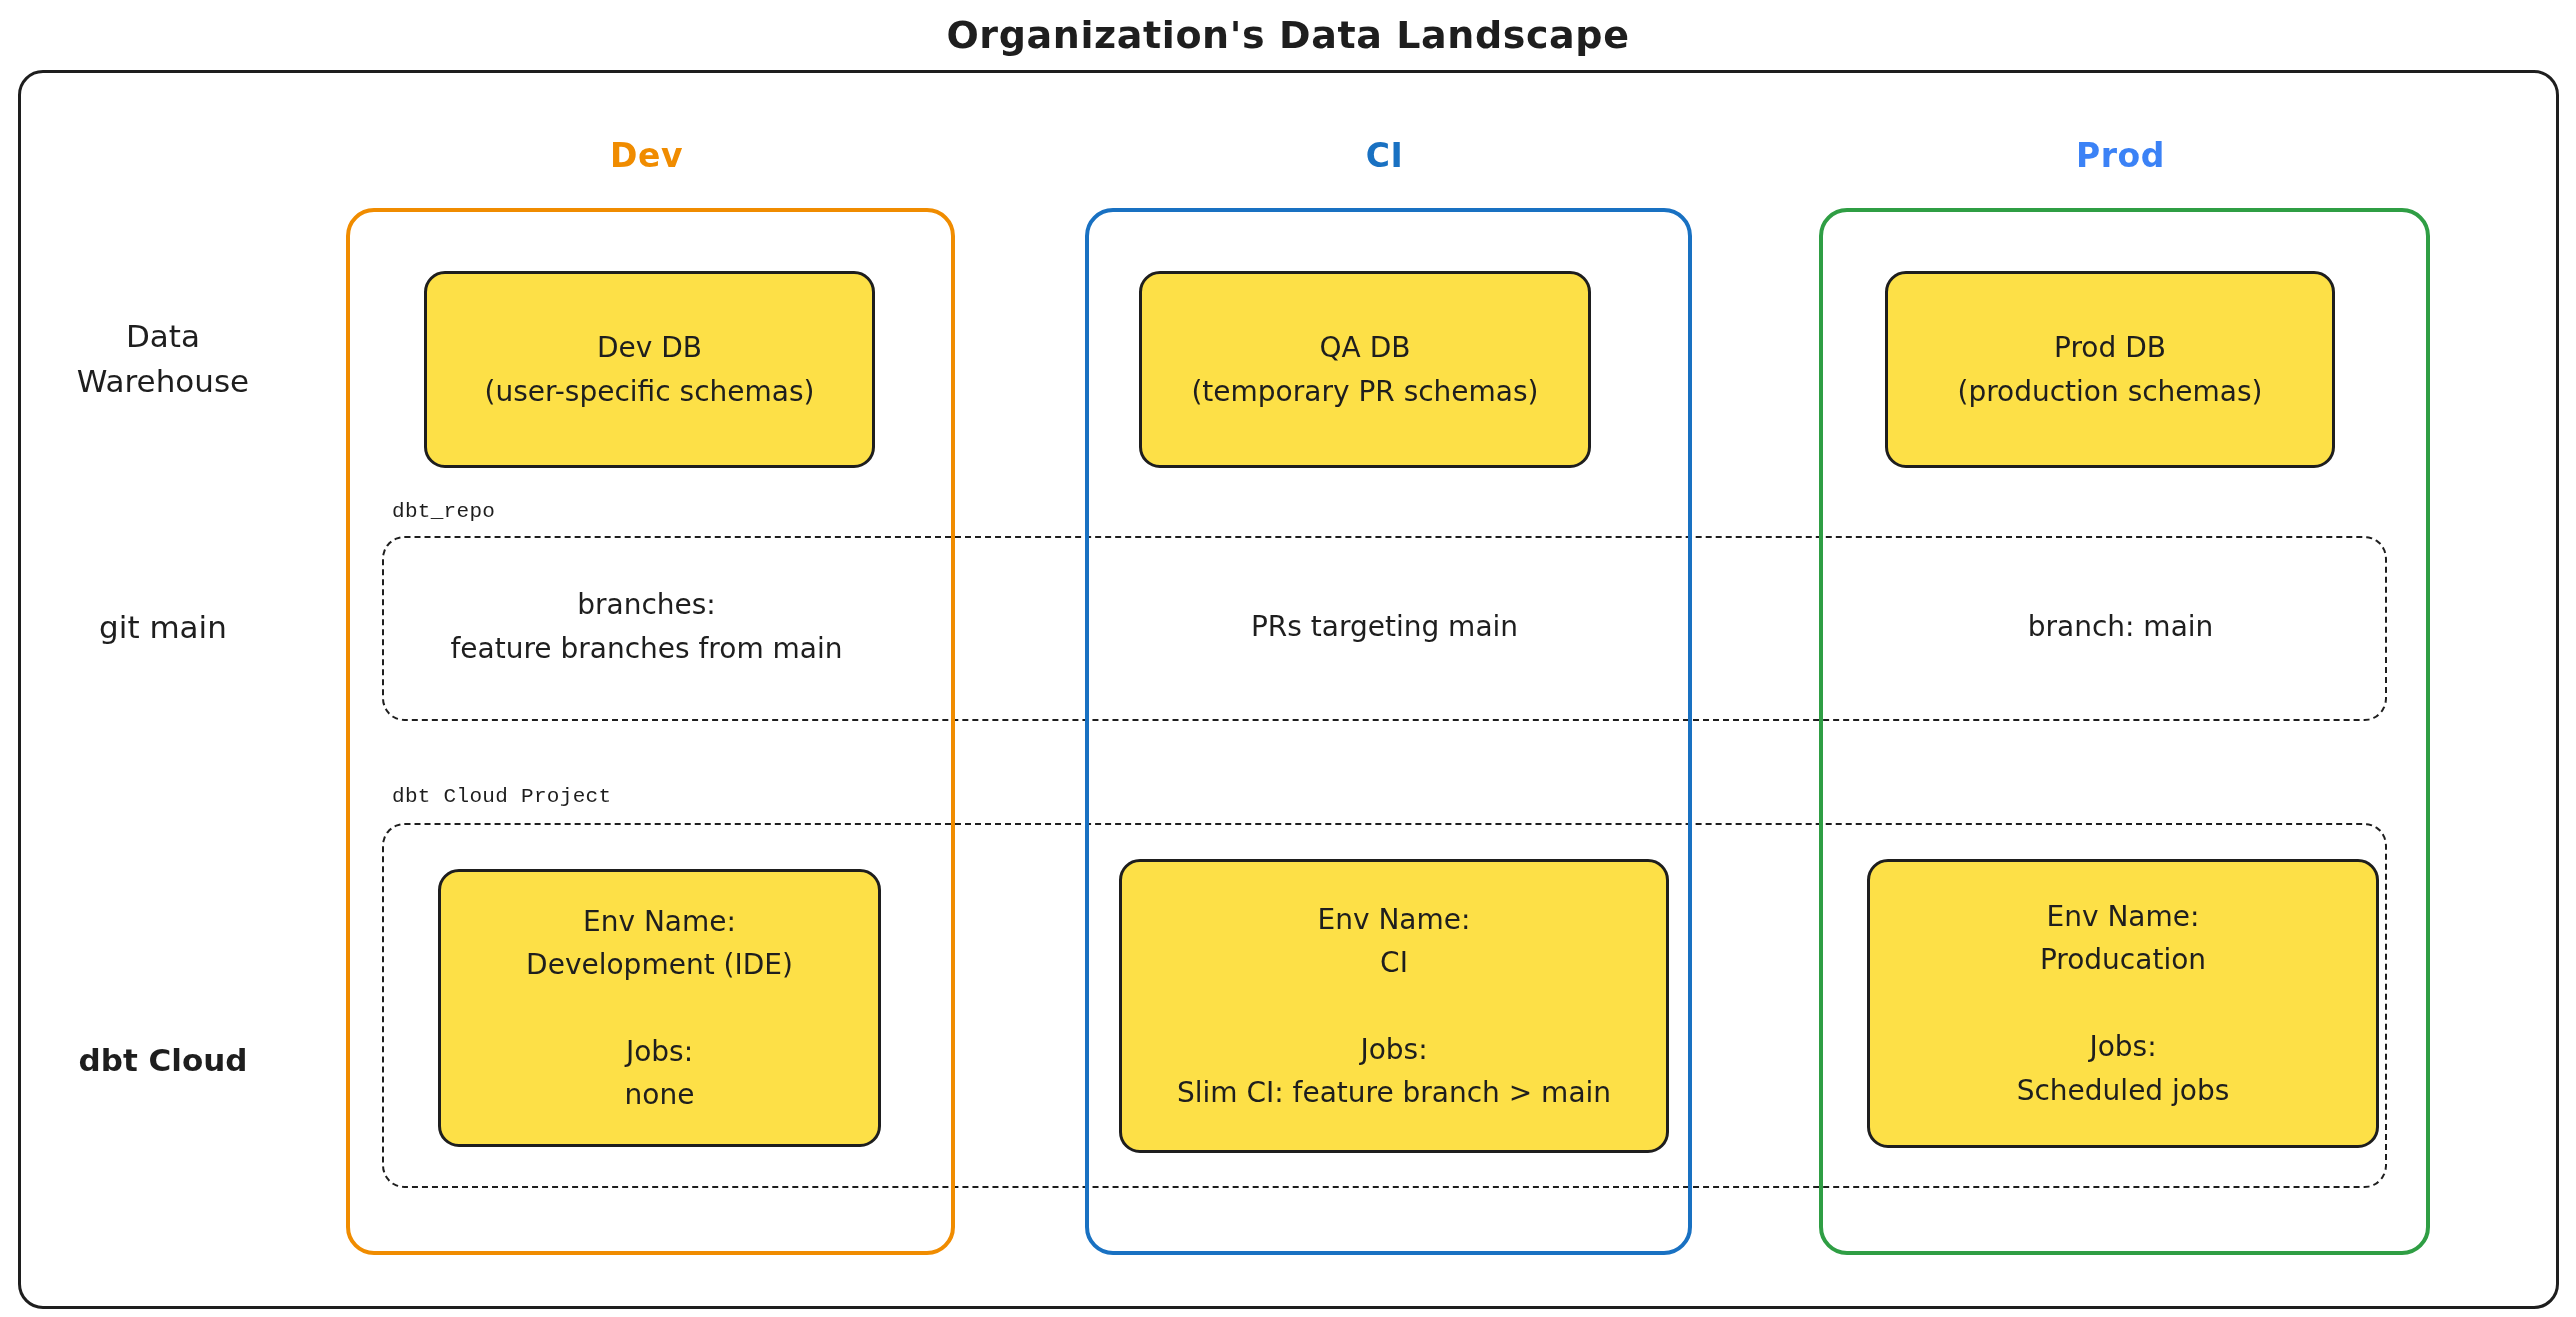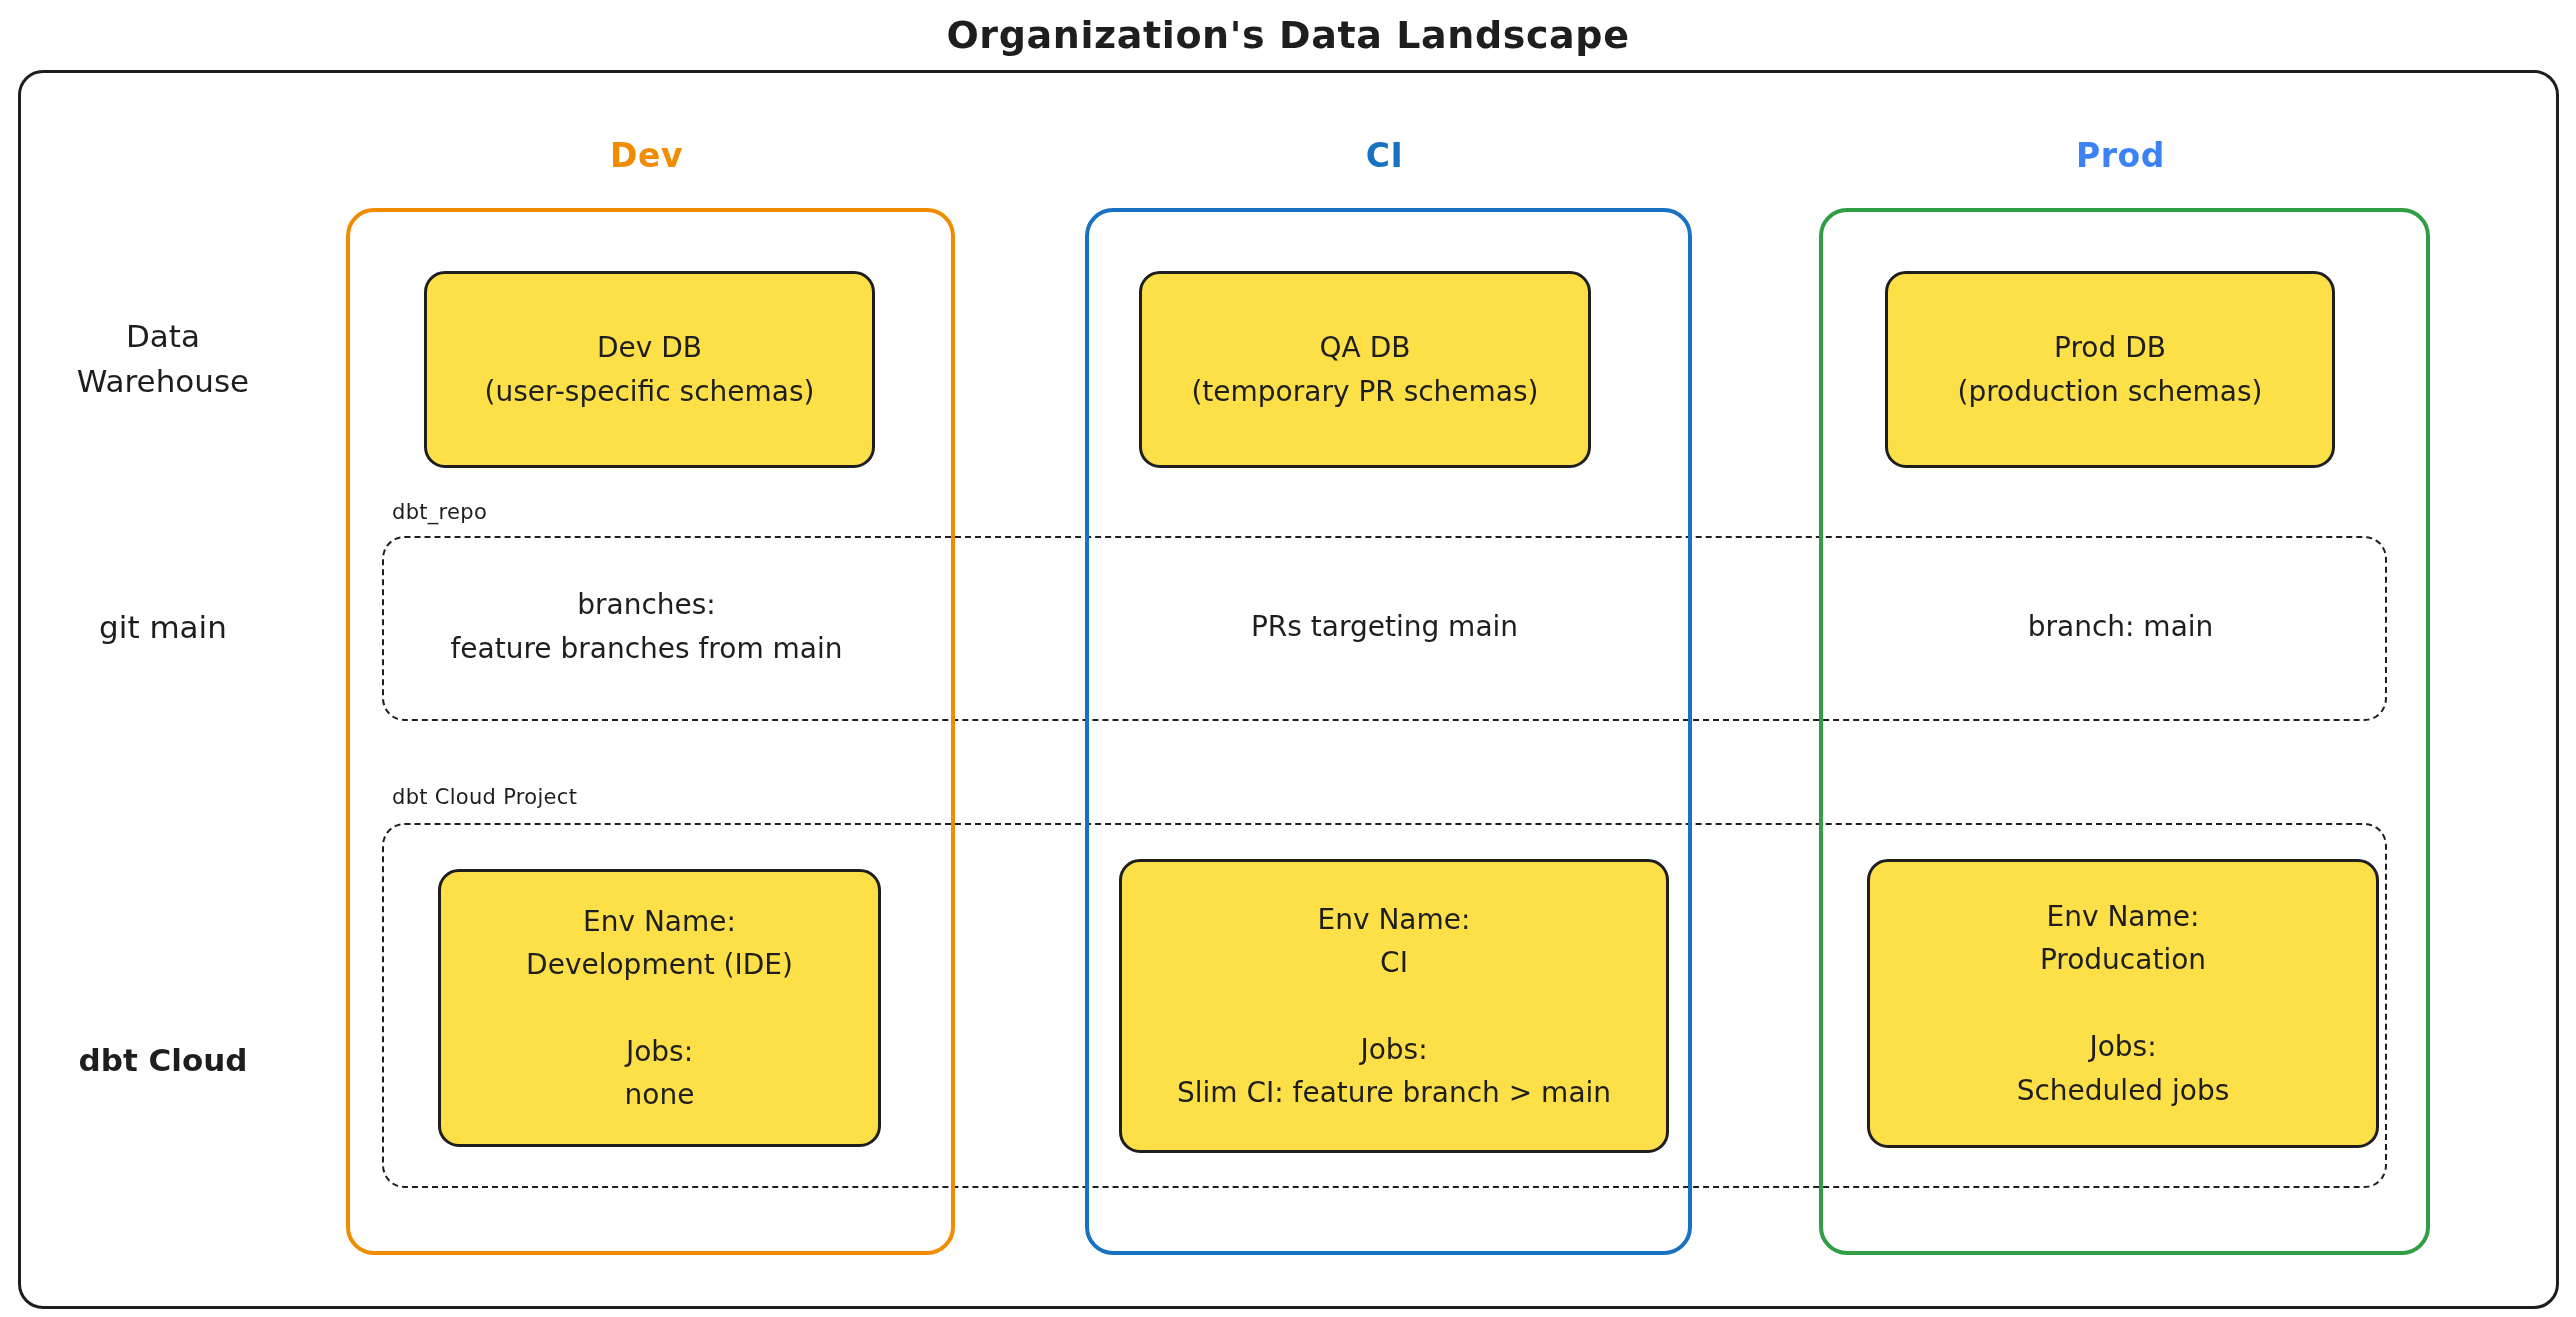--- a/index.html
+++ b/index.html
@@ -104,20 +104,21 @@
   }
   .dashed-group.git { top: 536px;  height: 181px; }
   .dashed-group.dbt { top: 823px; height: 361px; }
 
   .group-label {
     position: absolute;
     left: 392px;
     font-size: 21px;
     letter-spacing: 0.3px;
     z-index: 2;
+    font-family: Liberation Mono, monospace;
   }
   .group-label.git { top: 500px; }
   .group-label.dbt { top: 785px; }
 
   .git-cell {
     position: absolute;
     top: 536px;
     height: 181px;
     display: flex;
     align-items: center;

